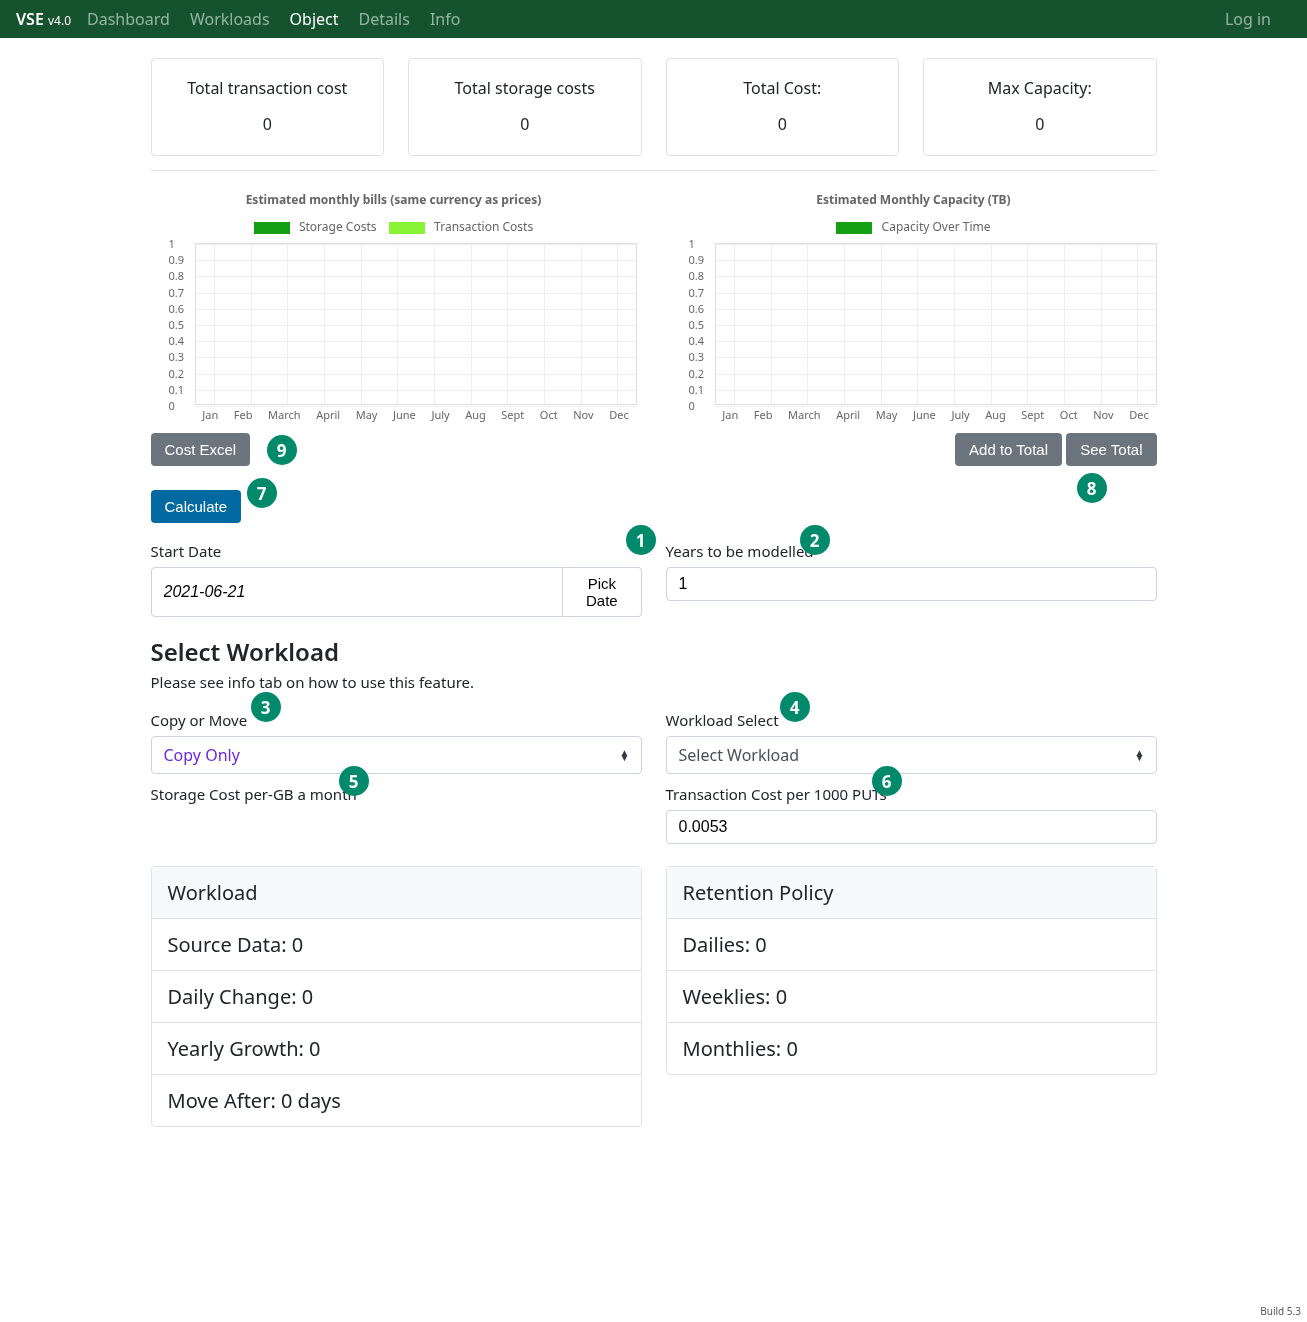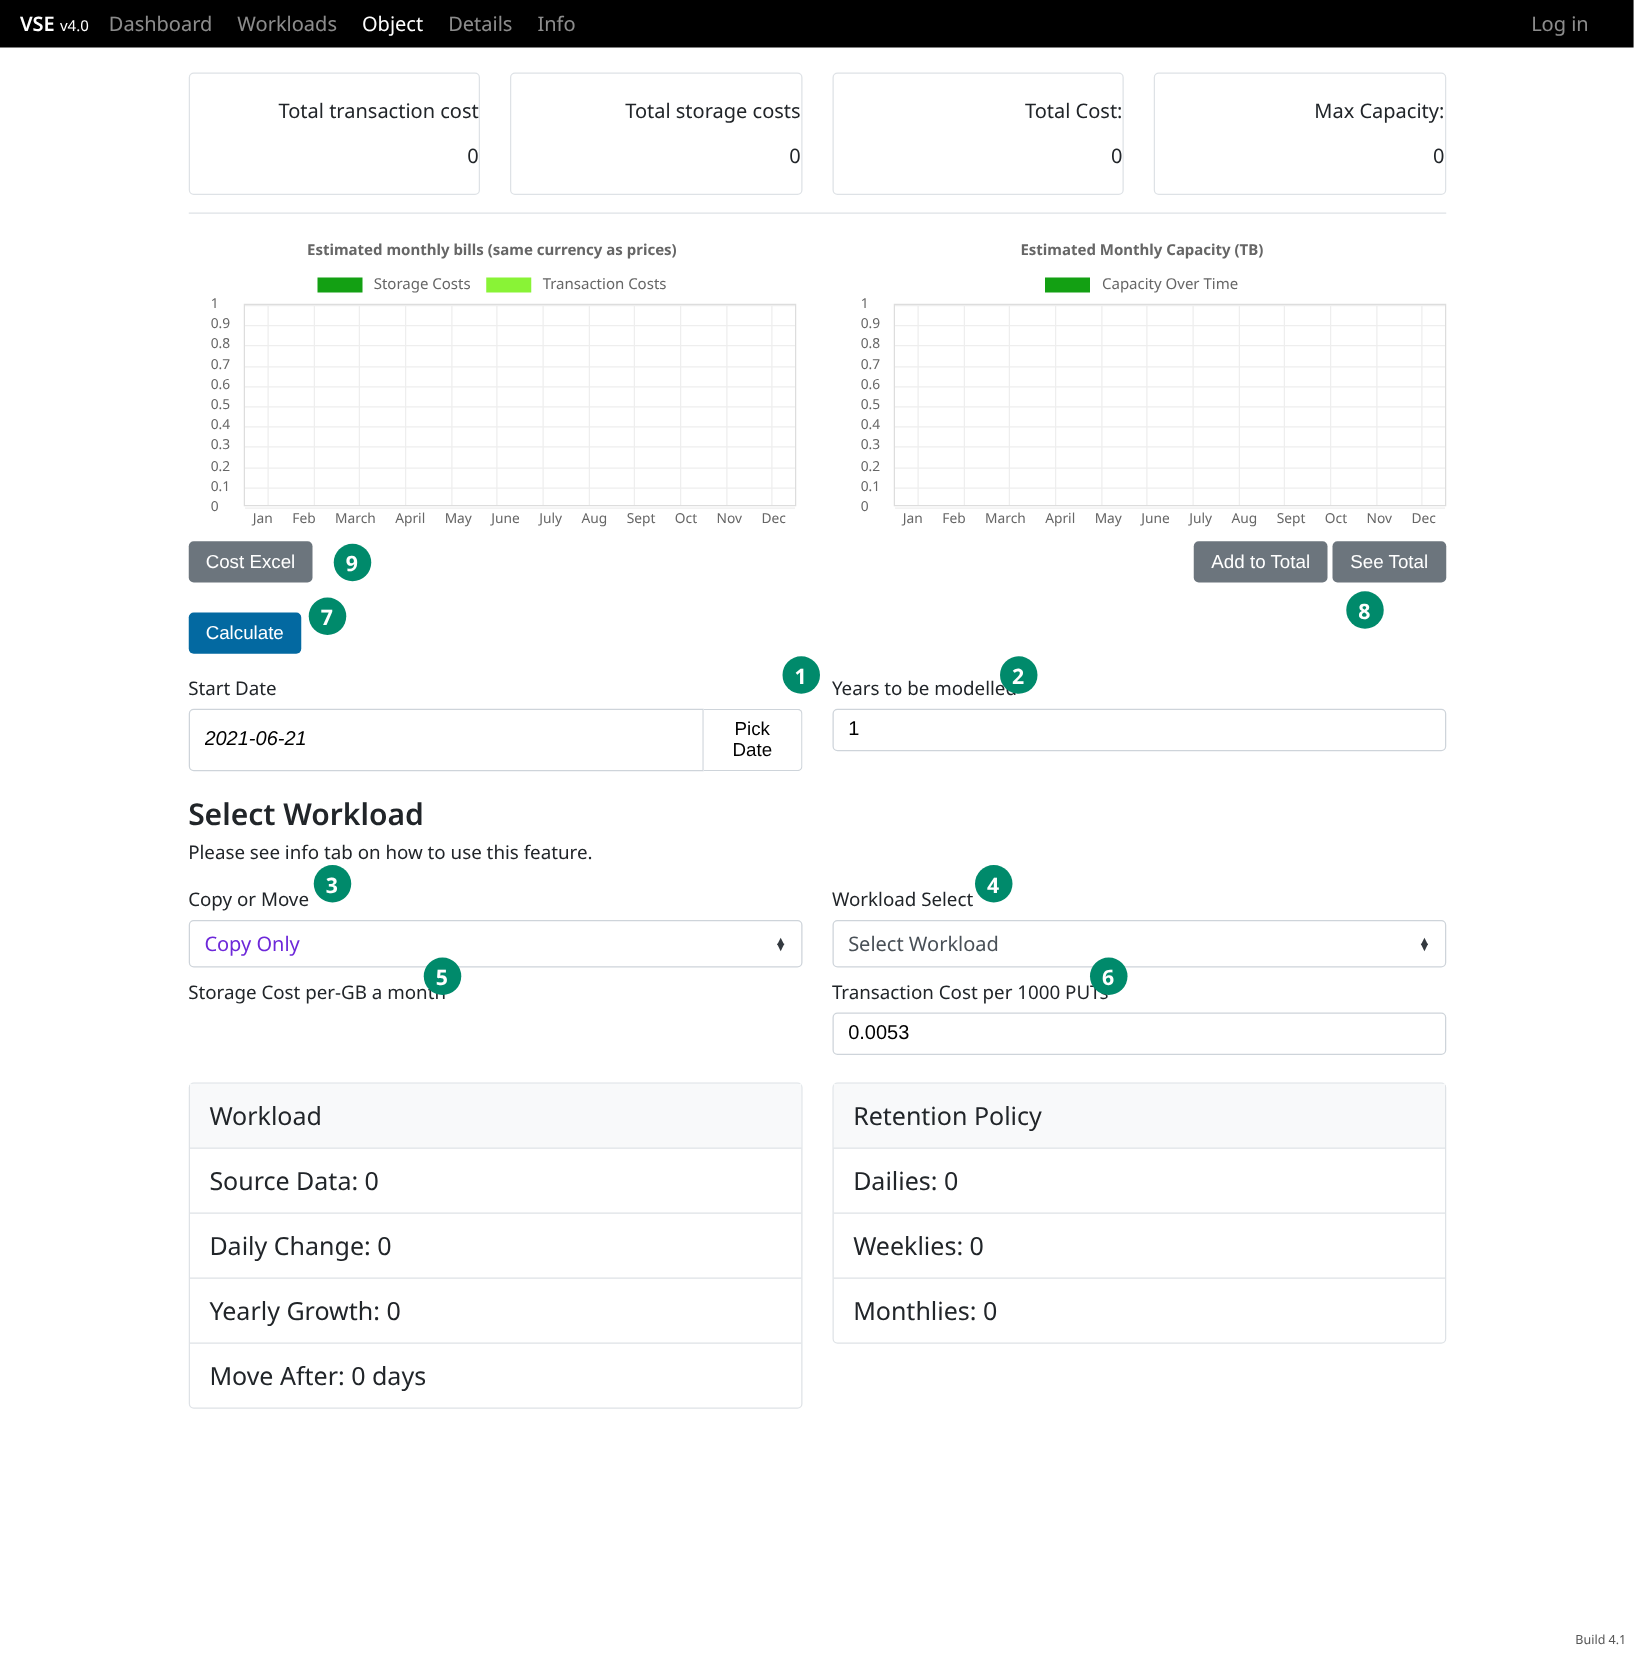--- a/index.html
+++ b/index.html
@@ -4,21 +4,21 @@
 <style>
   * { box-sizing: border-box; }
   body {
     margin: 0;
     font-family: "Segoe UI", system-ui, -apple-system, sans-serif;
     font-size: 16px;
     color: #212529;
     background: #fff;
   }
   .navbar {
-    background: #000000;
+    background: #14532d;
     display: flex;
     align-items: center;
     padding: 8px 16px;
     font-size: 16px;
   }
   .navbar .brand {
     color: #fff;
     font-weight: 600;
     margin-right: 16px;
   }
@@ -41,21 +41,21 @@
   }
   .cards-row {
     display: flex;
     gap: 24px;
     margin-bottom: 14px;
   }
   .card {
     flex: 1;
     border: 1px solid #dee2e6;
     border-radius: 4px;
-    text-align: right;
+    text-align: center;
     padding: 18px 0 20px;
   }
   .card .label { font-size: 16px; margin-bottom: 14px; }
   .divider { border-top: 1px solid #dee2e6; margin: 6px 0 20px; }
   .charts-row {
     display: flex;
     gap: 34px;
   }
   .chart-col { flex: 1; }
   .chart-title { text-align: center; font-weight: 700; font-size: 12px; color: #666; margin-bottom: 10px; }
@@ -402,13 +402,13 @@
         <div class="list-group-item">Retention Policy</div>
         <div class="list-group-item">Dailies: 0</div>
         <div class="list-group-item">Weeklies: 0</div>
         <div class="list-group-item">Monthlies: 0</div>
       </div>
     </div>
   </div>
 
 </div>
 
-<div class="build-tag">Build 4.1</div>
+<div class="build-tag">Build 5.3</div>
 
 </body></html>

